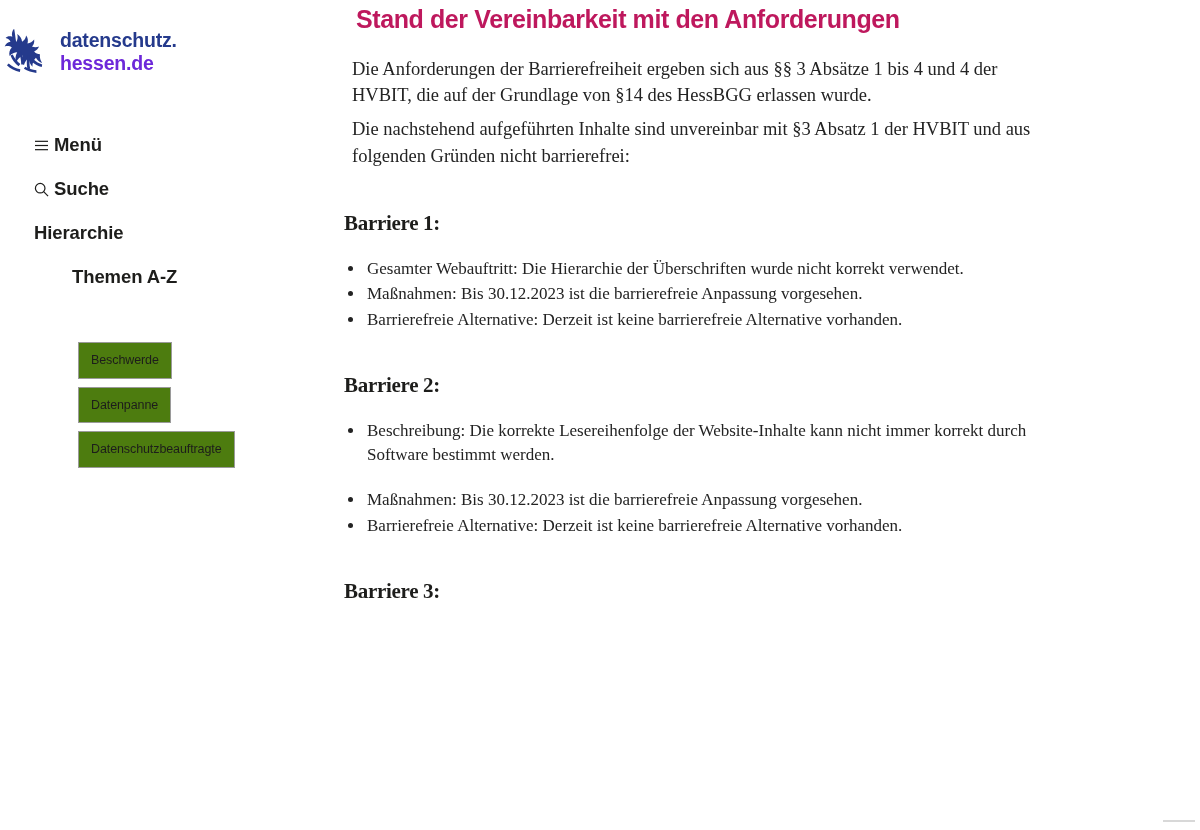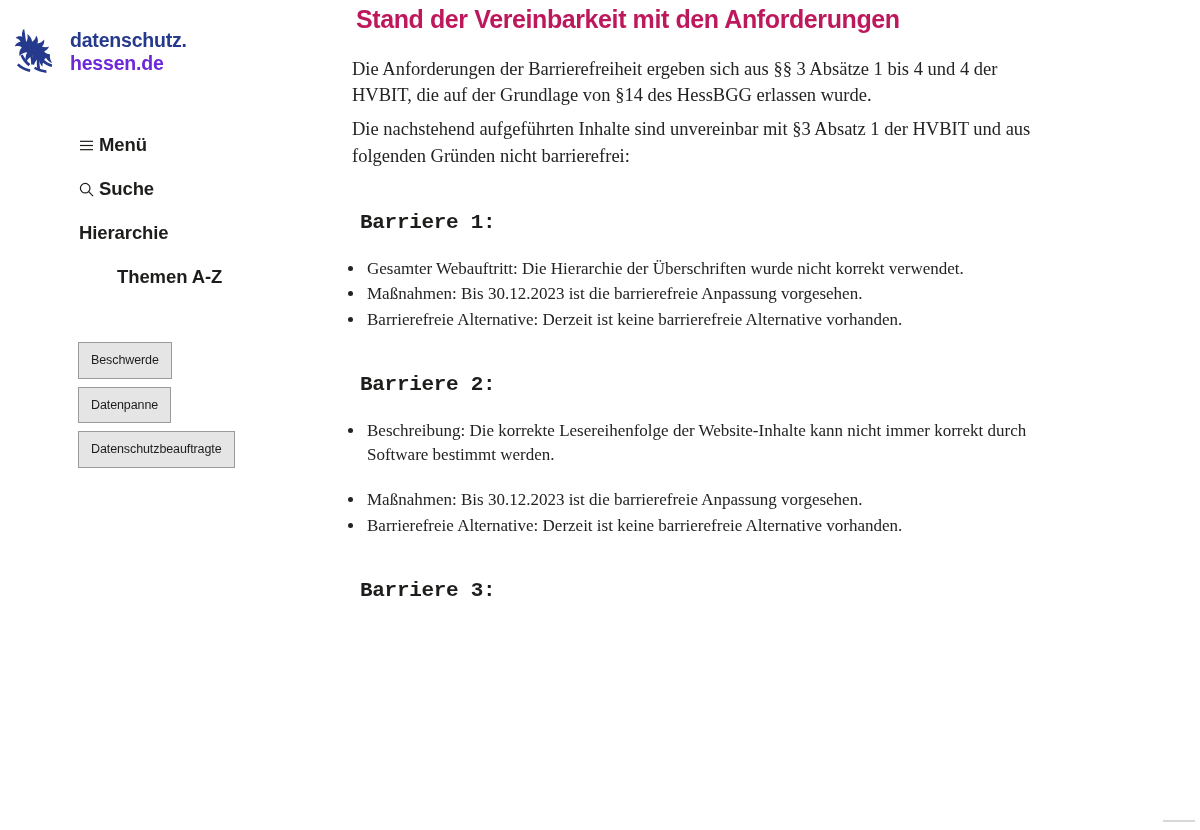--- a/index.html
+++ b/index.html
@@ -28,42 +28,41 @@
   .sidebar {
     width: 344px;
     min-width: 344px;
     padding-top: 26px;
     box-sizing: border-box;
   }
 
   .brand {
     display: flex;
     align-items: flex-start;
-    padding-left: 10px;
     margin-bottom: 56px;
   }
   .brand-logo {
     width: 46px;
     height: 50px;
     flex: 0 0 46px;
     margin-right: 14px;
     display: block;
   }
   .brand-text {
     font-weight: 700;
     font-size: 19.5px;
     line-height: 23px;
     letter-spacing: -0.2px;
     padding-top: 3px;
   }
   .brand-line1 { color: #253a8c; display: block; }
   .brand-line2 { color: #6d28d9; display: block; }
 
   .nav {
-    padding-left: 79px;
+    padding-left: 34px;
   }
   .nav-item {
     display: flex;
     align-items: center;
     font-size: 18.5px;
     font-weight: 700;
     letter-spacing: -0.1px;
     color: #1d1d1b;
     height: 26px;
     margin-bottom: 18px;
@@ -81,21 +80,21 @@
   }
   .nav-icon svg { display: block; }
 
   .pill-group {
     padding-left: 78px;
     margin-top: 52px;
   }
   .pill {
     display: inline-block;
     border: 1px solid #9a9a9a;
-    background: #e5e5e5;
+    background: #4d7c0f;
     color: #1d1d1b;
     font-size: 12.5px;
     line-height: 1;
     padding: 11px 12px 11px 12px;
     margin-bottom: 8px;
     cursor: pointer;
     white-space: nowrap;
     letter-spacing: -0.1px;
   }
   .pill-row { display: block; }
@@ -113,26 +112,26 @@
     font-size: 25px;
     font-weight: 700;
     letter-spacing: -0.4px;
     color: #be185d;
     margin: 0 0 22px 12px;
     line-height: 1.15;
   }
   h2.section-title.spaced-top { margin-top: 44px; }
 
   h3.barrier-title {
-    font-family: Liberation Mono, monospace;
+    font-family: Liberation Serif, serif;
     font-size: 21px;
     font-weight: 700;
     letter-spacing: -0.3px;
     color: #1d1d1b;
-    margin: 42px 0 22px 16px;
+    margin: 42px 0 22px 0;
     line-height: 1.15;
   }
 
   p.body-text {
     font-family: "Liberation Serif", serif;
     font-size: 18.5px;
     line-height: 1.42;
     color: #232323;
     margin: 8px;
     max-width: 700px;

